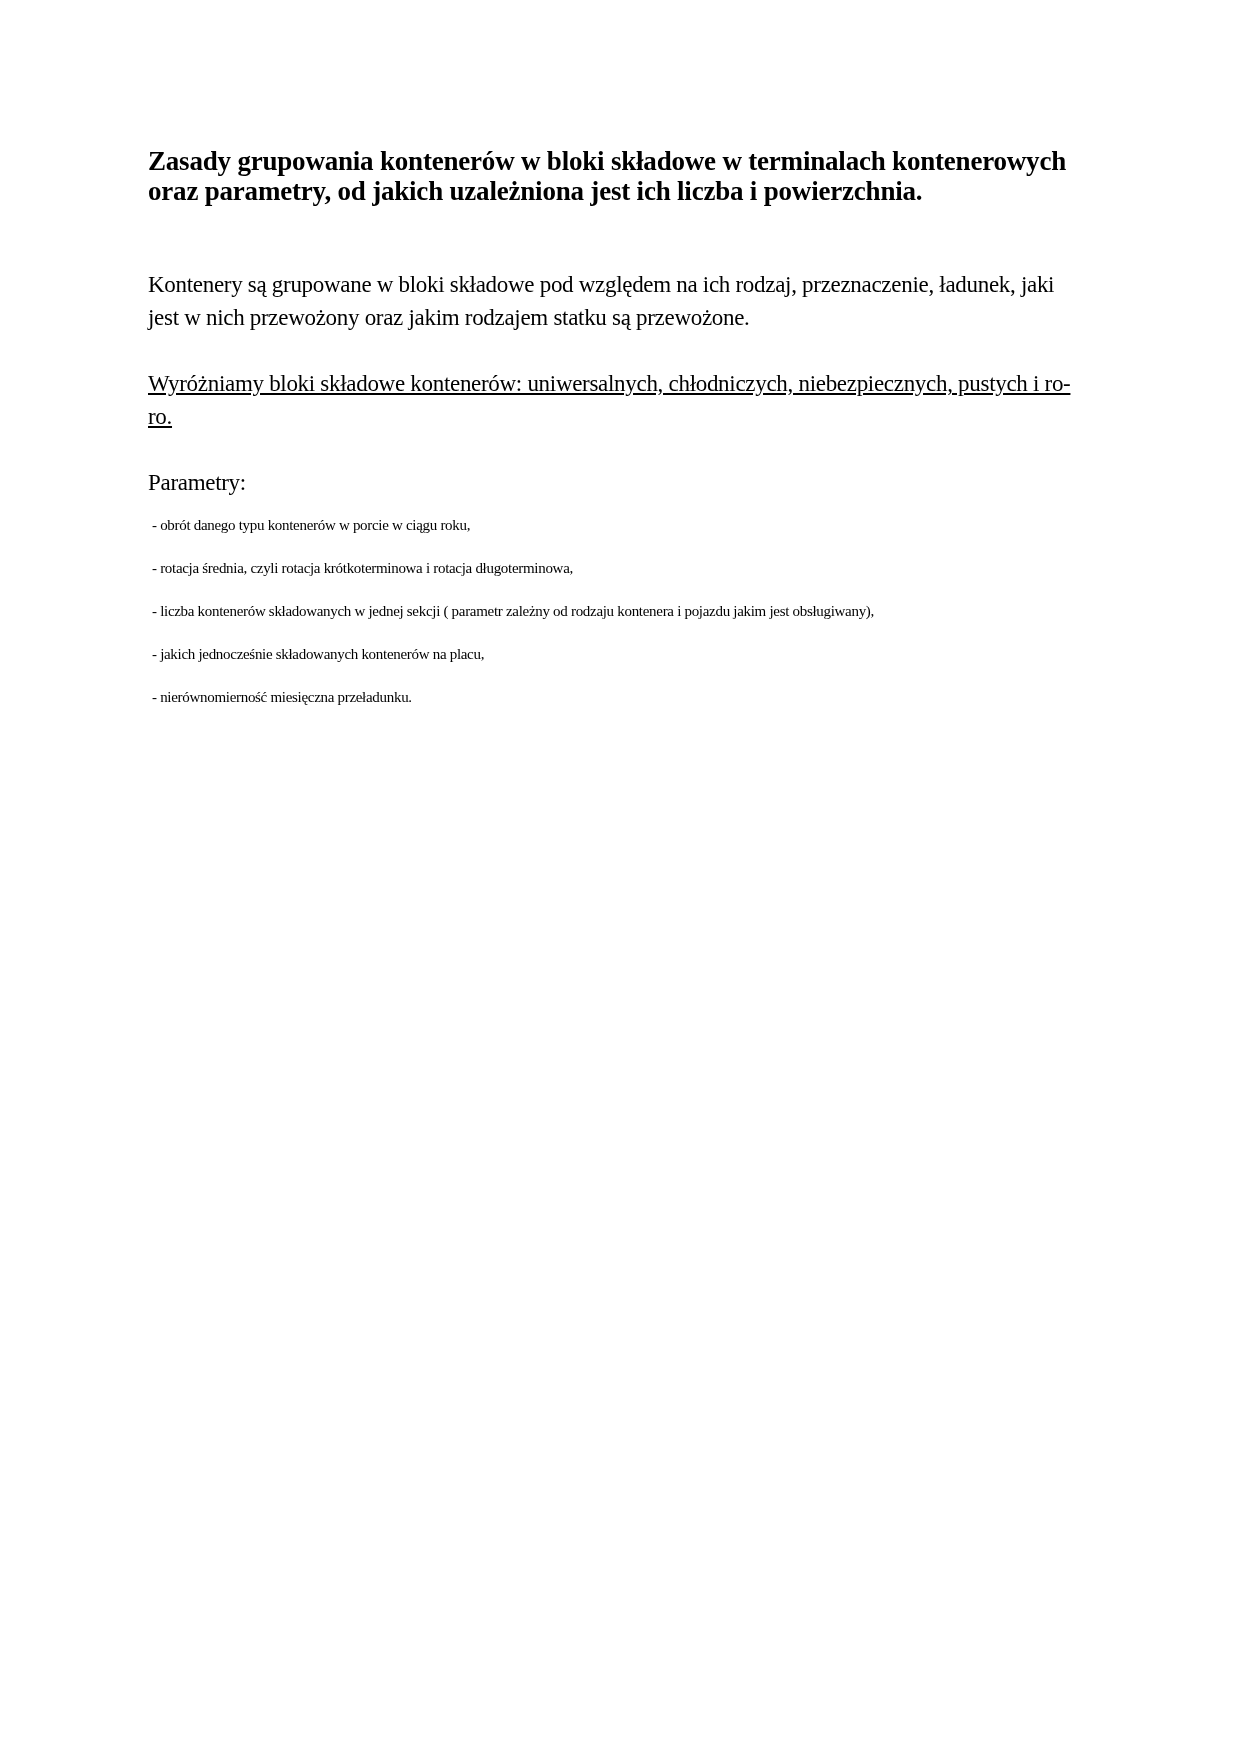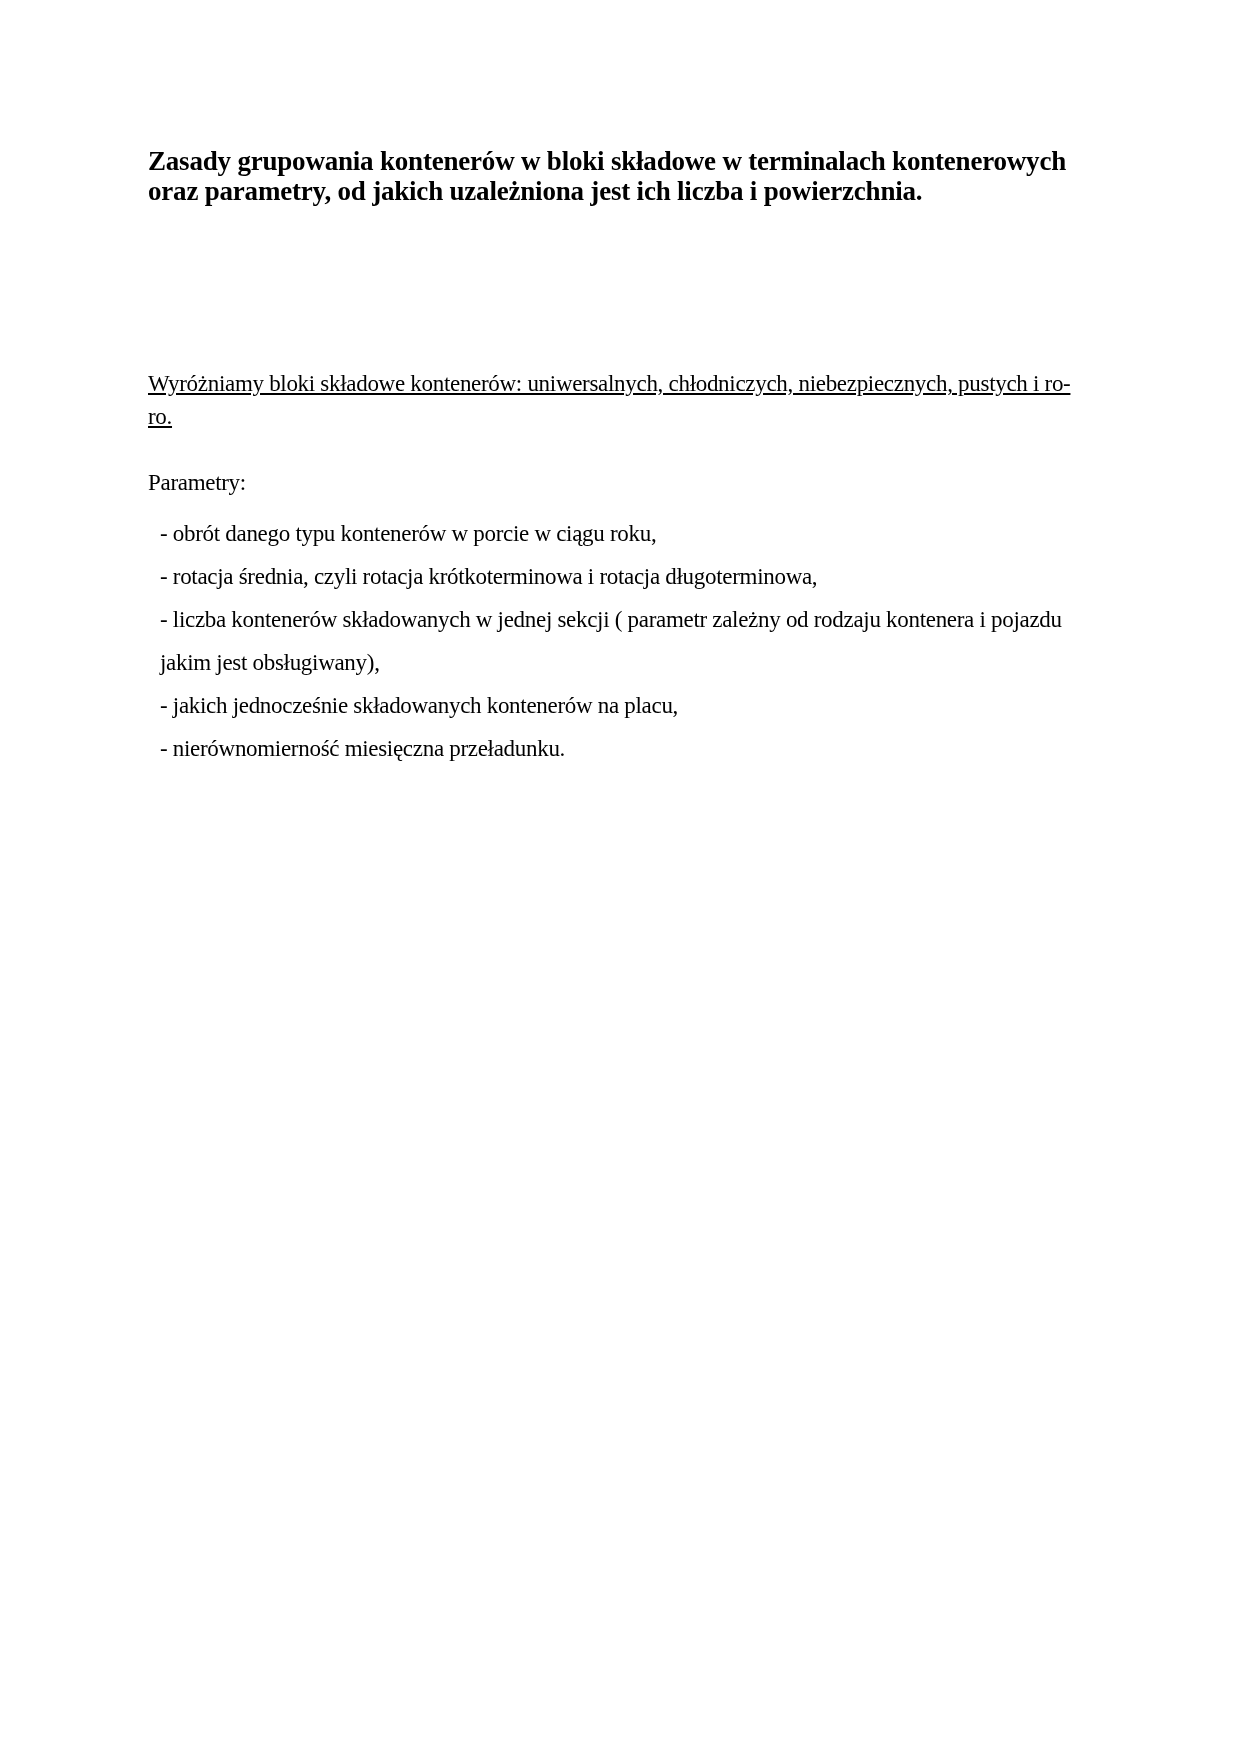--- a/index.html
+++ b/index.html
@@ -51,37 +51,38 @@
       margin: 0;
       font-size: 23px;
       line-height: 30px;
       letter-spacing: -0.3px;
     }
     .params-list {
       position: absolute;
       left: 148px;
       top: 500px;
       width: 940px;
-      margin: 12px;
+      margin: 4px;
       padding: 0;
       list-style: none;
-      font-size: 23px;
+      font-size: 15px;
       letter-spacing: -0.3px;
     }
     .params-list li {
       line-height: 43px;
       margin: 0;
     }
   </style>
 </head>
 <body>
 
 <div class="page">
   <h1 class="title">Zasady grupowania kontenerów w bloki składowe w terminalach kontenerowych oraz parametry, od jakich uzależniona jest ich liczba i powierzchnia.</h1>
 
+  <p class="para p1">Kontenery są grupowane w bloki składowe pod względem na ich rodzaj, przeznaczenie, ładunek, jaki jest w nich przewożony oraz jakim rodzajem statku są przewożone.</p>
   <p class="para p2">Wyróżniamy bloki składowe kontenerów: uniwersalnych, chłodniczych, niebezpiecznych, pustych i ro-ro.</p>
 
   <p class="params-heading">Parametry:</p>
 
   <ul class="params-list">
     <li>- obrót danego typu kontenerów w porcie w ciągu roku,</li>
     <li>- rotacja średnia, czyli rotacja krótkoterminowa i rotacja długoterminowa,</li>
     <li>- liczba kontenerów składowanych w jednej sekcji ( parametr zależny od rodzaju kontenera i pojazdu jakim jest obsługiwany),</li>
     <li>- jakich jednocześnie składowanych kontenerów na placu,</li>
     <li>- nierównomierność miesięczna przeładunku.</li>

